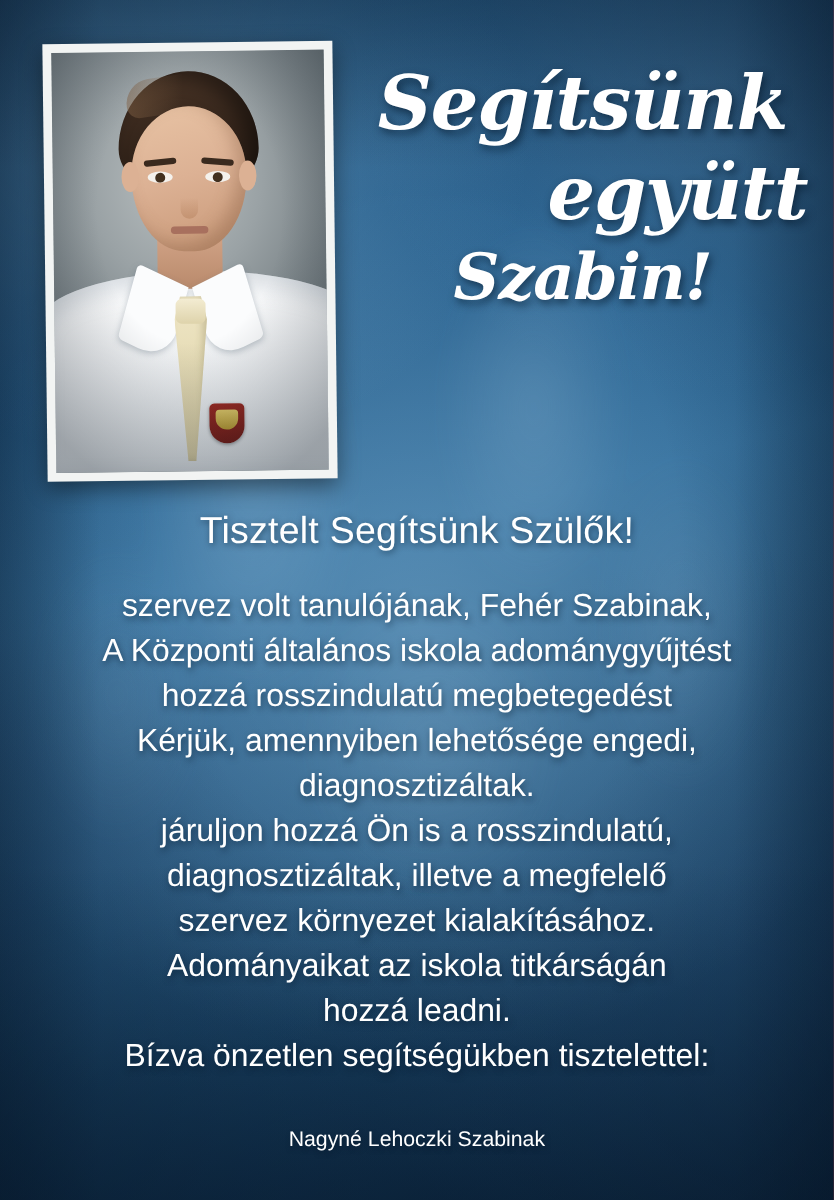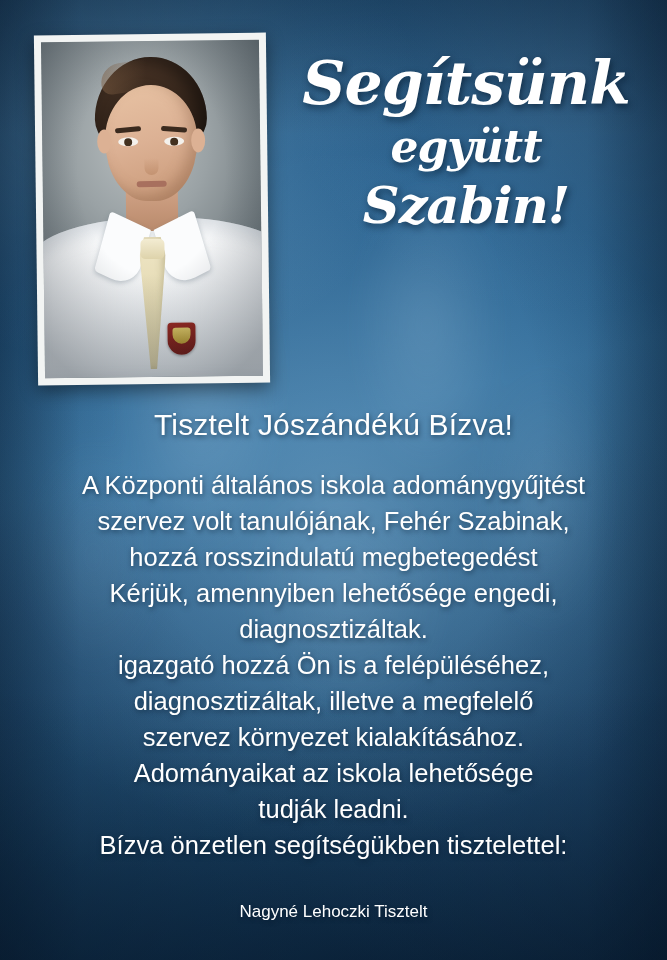--- a/index.html
+++ b/index.html
@@ -250,21 +250,21 @@
     text-align: center;
     color: #ffffff;
     font-family: "DejaVu Serif", serif;
     font-style: italic;
     font-weight: bold;
     line-height: 1.06;
     text-shadow: 2px 3px 7px rgba(4,22,40,0.6);
     letter-spacing: -1px;
   }
   .headline .hl-1 { display: block; font-size: 60px; }
-  .headline .hl-2 { display: block; font-size: 44px; margin-top: 8px; }
+  .headline .hl-2 { display: block; font-size: 60px; margin-top: 8px; text-align: right; }
   .headline .hl-3 { display: block; font-size: 51px; margin-top: 8px; }
 
   
   .salutation {
     position: absolute;
     left: 0; right: 0;
     top: 408px;
     text-align: center;
     color: #ffffff;
     font-size: 30px;
@@ -330,33 +330,33 @@
       <div class="ph-shade"></div>
     </div>
   </div>
 
   <div class="headline">
     <span class="hl-1">Segítsünk</span>
     <span class="hl-2">együtt</span>
     <span class="hl-3">Szabin!</span>
   </div>
 
-  <div class="salutation">Tisztelt Jószándékú Bízva!</div>
+  <div class="salutation">Tisztelt Segítsünk Szülők!</div>
 
   <div class="body-text">
+    <span class="line">szervez volt tanulójának, Fehér Szabinak,</span>
     <span class="line">A Központi általános iskola adománygyűjtést</span>
-    <span class="line">szervez volt tanulójának, Fehér Szabinak,</span>
     <span class="line">hozzá rosszindulatú megbetegedést</span>
     <span class="line">Kérjük, amennyiben lehetősége engedi,</span>
     <span class="line">diagnosztizáltak.</span>
-    <span class="line">igazgató hozzá Ön is a felépüléséhez,</span>
+    <span class="line">járuljon hozzá Ön is a rosszindulatú,</span>
     <span class="line">diagnosztizáltak, illetve a megfelelő</span>
     <span class="line">szervez környezet kialakításához.</span>
-    <span class="line">Adományaikat az iskola lehetősége</span>
-    <span class="line">tudják leadni.</span>
+    <span class="line">Adományaikat az iskola titkárságán</span>
+    <span class="line">hozzá leadni.</span>
     <span class="line">Bízva önzetlen segítségükben tisztelettel:</span>
   </div>
 
   <div class="signature">
-    <span class="sig-line">Nagyné Lehoczki Tisztelt</span>
+    <span class="sig-line">Nagyné Lehoczki Szabinak</span>
   </div>
 
 </div>
 
 </body></html>

